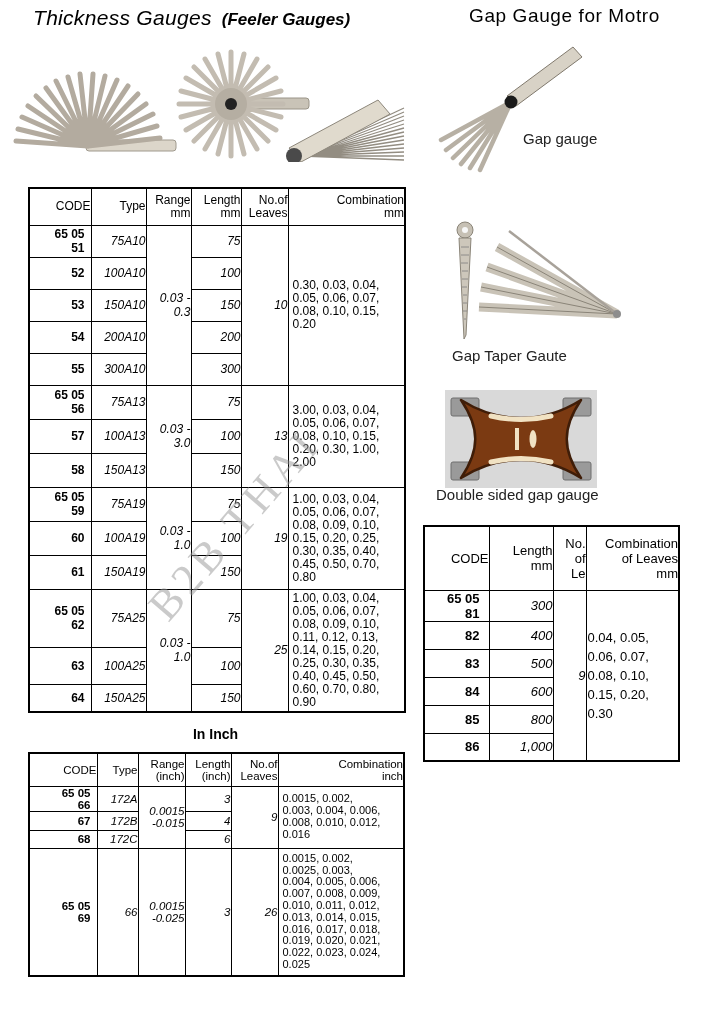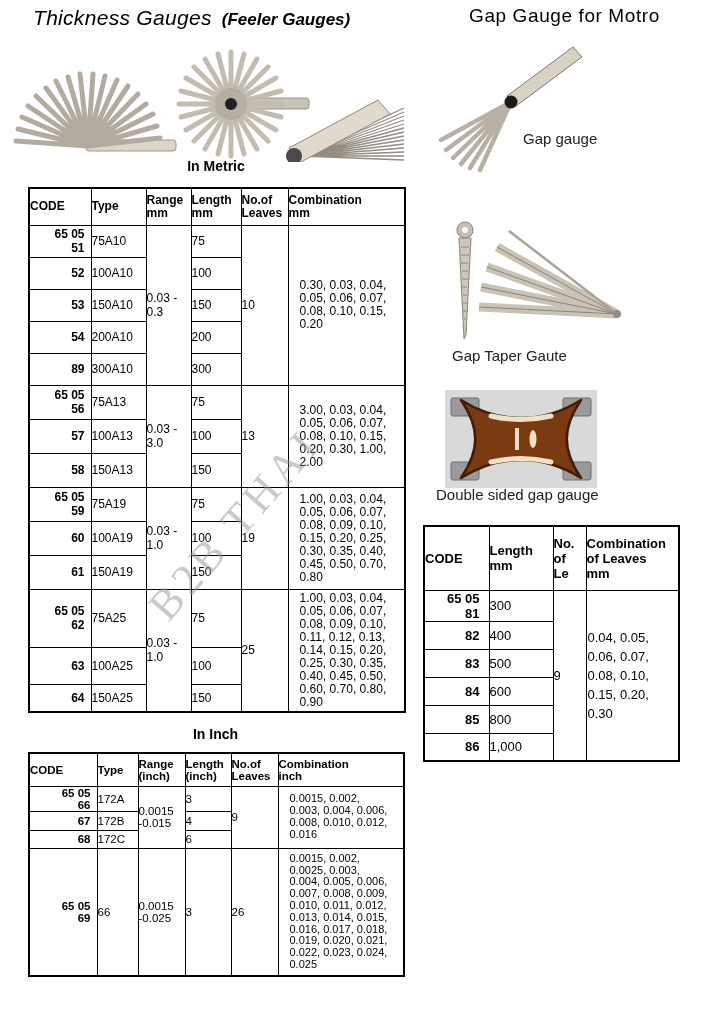--- a/index.html
+++ b/index.html
@@ -31,28 +31,28 @@
     left:55px; top:495px; width:360px; height:60px; line-height:60px; text-align:center;
     font-family:"Liberation Serif", serif; font-size:44px; letter-spacing:5px;
     color:rgba(150,150,150,0.5); transform:rotate(-49deg); z-index:3; pointer-events:none;
   }
 
   
   table.spec { border-collapse:collapse; table-layout:fixed; background:transparent; z-index:2; }
   table.spec, table.spec th, table.spec td { border:1px solid #000; }
   table.spec { border-width:2px; }
   table.spec th {
-    font-weight:bold; font-size:12px; text-align:left; vertical-align:middle;
+    font-weight:normal; font-size:12px; text-align:right; vertical-align:middle;
     white-space:pre-line; line-height:13px;
   }
   table.spec td { font-size:12px; vertical-align:middle; }
   td.code { font-weight:bold; text-align:right; padding-right:6px;padding-left:20px; }
-  td.ctr  { text-align:left; }
+  td.ctr  { text-align:right;font-style:italic; }
   .ml     { white-space:pre-line; }
-  td.comb { text-align:left; padding-left:11px; font-size:11.5px; line-height:13px; }
+  td.comb { text-align:left; padding-left:4px; font-size:11.5px; line-height:13px; }
 
   #metric-table { left:28px; top:187px; width:376px; }
   #inch-table   { left:28px; top:752px; width:375px; }
   #inch-table th { font-size:11.5px; line-height:12px; }
   #inch-table td { font-size:11.5px; }
   #inch-table td.comb { font-size:11px; line-height:11.8px; }
 
   #gap-table { left:423px; top:525px; width:255px; }
   #gap-table th { font-size:13px; line-height:15px; }
   #gap-table td { font-size:13px; }
@@ -90,21 +90,20 @@
       <circle cx="225" cy="60" r="6" fill="#222"></circle>
     </g>
 
     <g>
       <path stroke="#938d82" stroke-width="1.3" fill="none" d="M296,112L398,64 M296,112L398,68 M296,112L398,72 M296,112L398,76 M296,112L398,80 M296,112L398,84 M296,112L398,88 M296,112L398,92 M296,112L398,96 M296,112L398,100 M296,112L398,104 M296,112L398,108 M296,112L398,112 M296,112L398,116"></path>
       <polygon points="283,104 372,56 384,70 295,118" fill="#e0dacd" stroke="#8d877b"></polygon>
       <circle cx="288" cy="112" r="8" fill="#4a4a4a"></circle>
     </g>
   </svg>
 
-  <div class="abs section-heading" id="metric-heading">In Metric</div>
 
   <table class="abs spec" id="metric-table">
     <colgroup>
         <col style="width:62px">
         <col style="width:55px">
         <col style="width:45px">
         <col style="width:50px">
         <col style="width:47px">
         <col style="width:117px">
       </colgroup>
@@ -145,21 +144,21 @@
         <td class="code">53</td>
         <td class="ctr">150A10</td>
         <td class="ctr">150</td>
       </tr>
       <tr class="h32">
         <td class="code">54</td>
         <td class="ctr">200A10</td>
         <td class="ctr">200</td>
       </tr>
       <tr class="h32">
-        <td class="code">89</td>
+        <td class="code">55</td>
         <td class="ctr">300A10</td>
         <td class="ctr">300</td>
       </tr>
 
       <tr class="h34">
         <td class="code">65 05 56</td>
         <td class="ctr">75A13</td>
         <td class="ctr ml" rowspan="3">0.03 -
 3.0</td>
         <td class="ctr">75</td>

